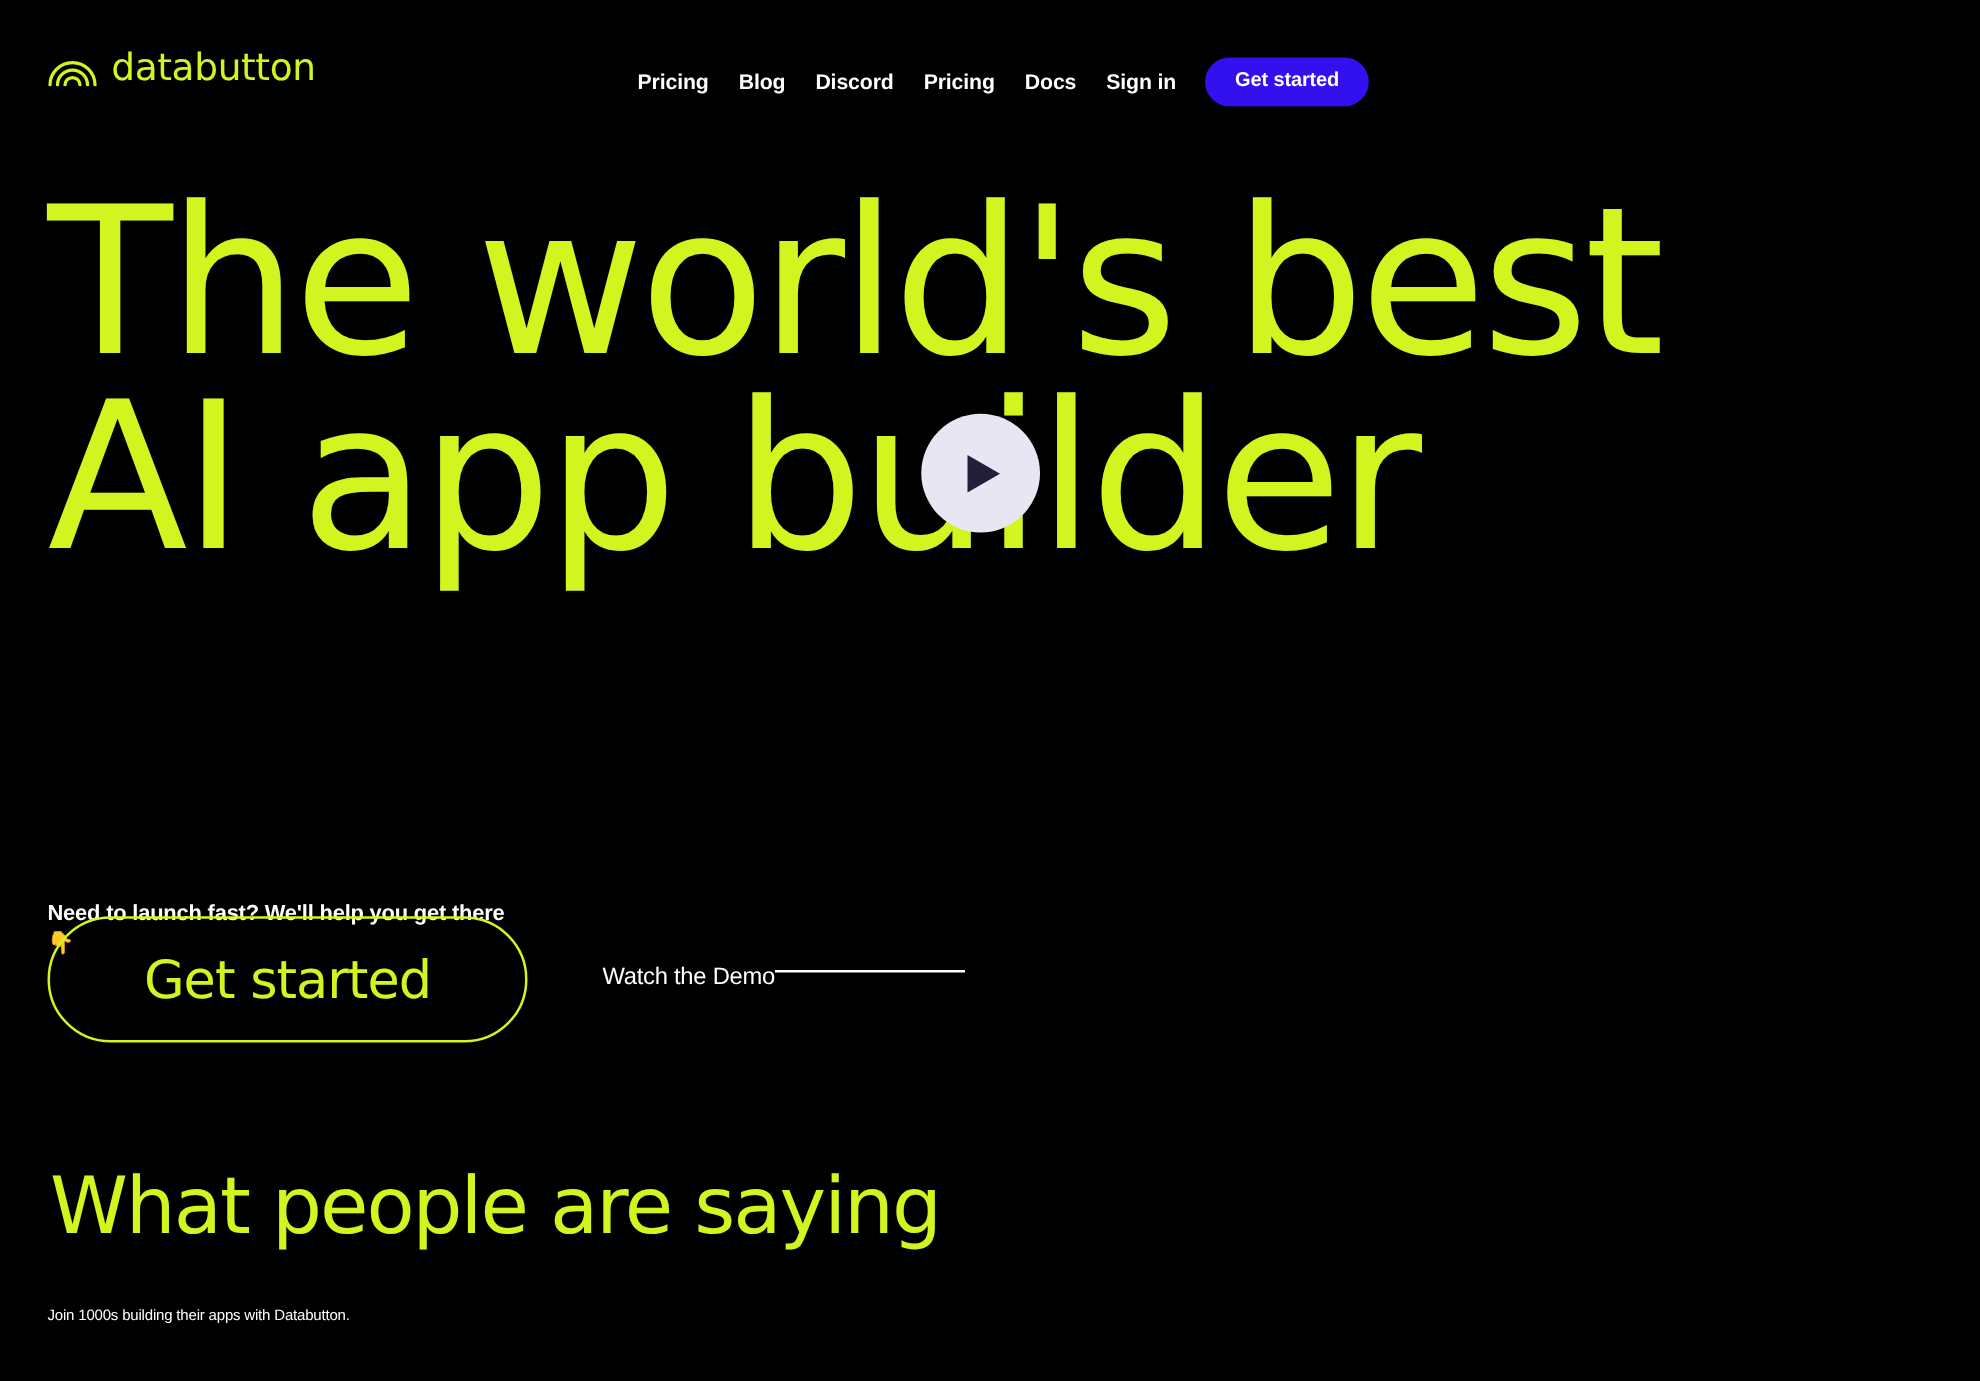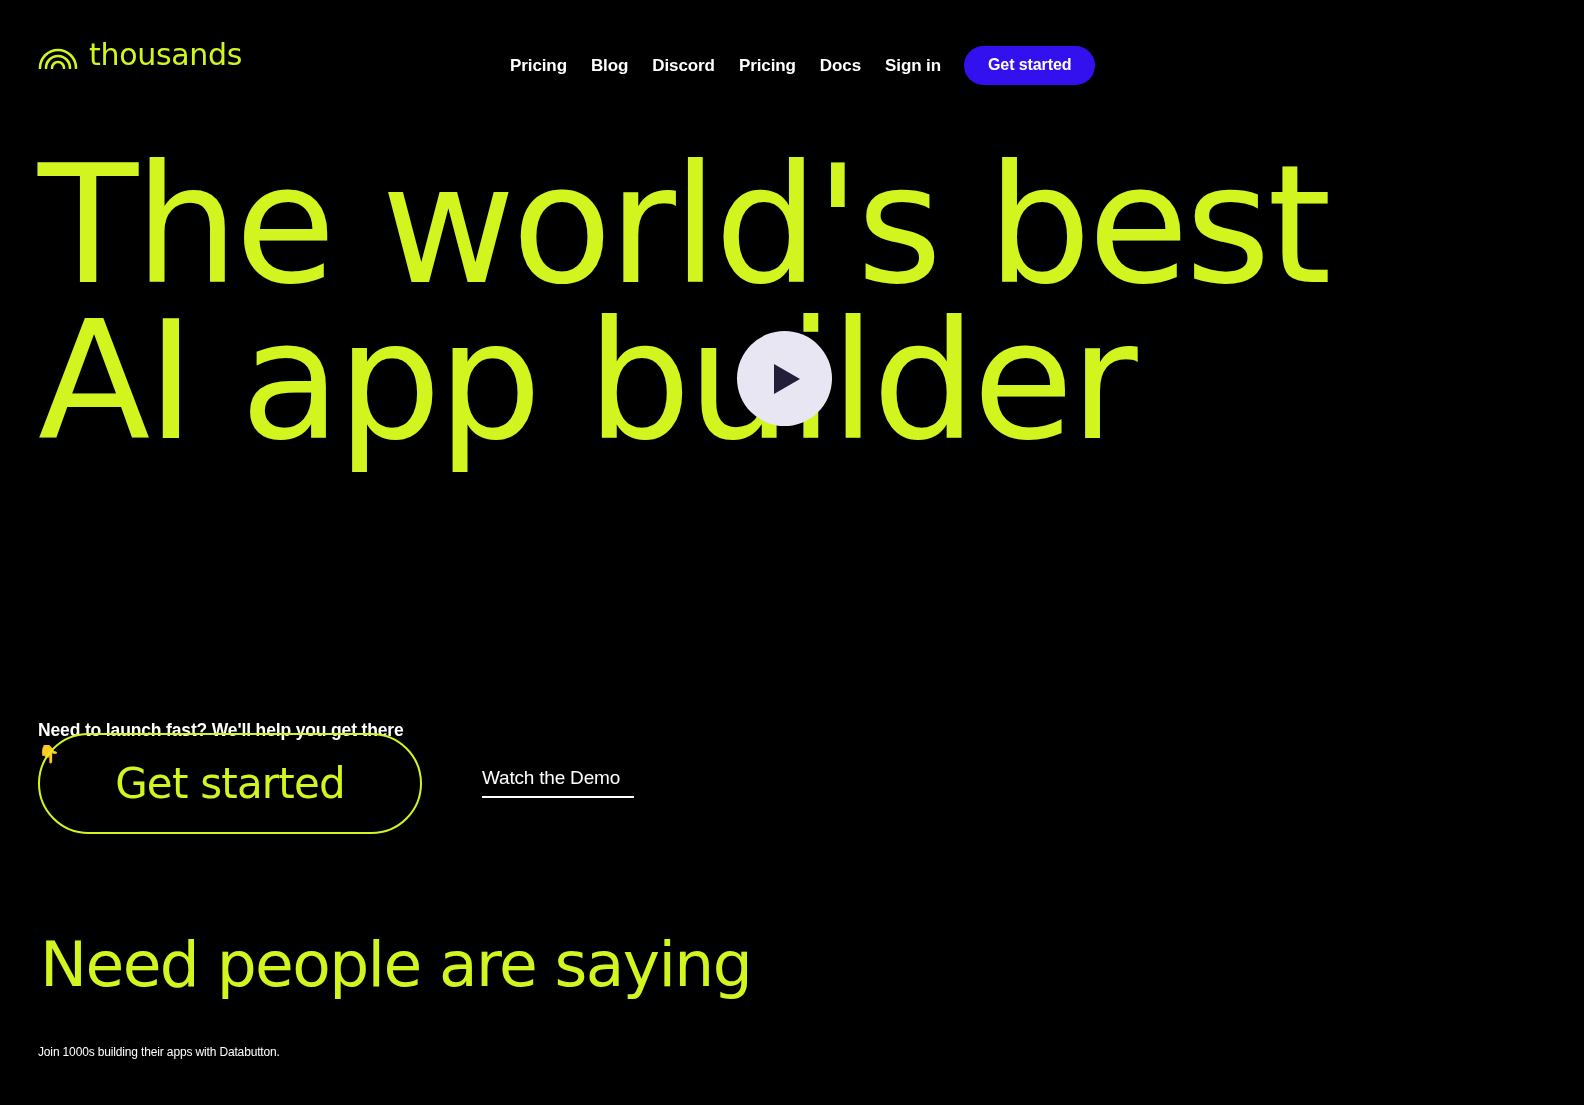--- a/index.html
+++ b/index.html
@@ -149,21 +149,21 @@
     font-weight:400;
     letter-spacing:-0.8px;
     cursor:pointer;
     font-family:"DejaVu Sans", sans-serif;
     line-height:1;
   }
 
   .demo-link-wrap {
     margin-left:60px;
     display:flex;
-    flex-direction:column;
+    flex-direction:row;
     align-items:flex-start;
     padding-bottom:4px;
   }
   .demo-link {
     color:#ffffff;
     font-size:19px;
     font-weight:400;
     text-decoration:none;
     letter-spacing:-0.2px;
     line-height:24px;
@@ -206,21 +206,21 @@
 <div class="header">
 
   <a class="logo" href="#">
     <span class="logo-mark">
       <svg width="40" height="28" viewBox="0 0 40 28" fill="none" xmlns="http://www.w3.org/2000/svg">
         <path d="M2 27 A18 18 0 0 1 38 27" stroke="#d2f520" stroke-width="2.6" fill="none" stroke-linecap="round"></path>
         <path d="M8 27 A12 12 0 0 1 32 27" stroke="#d2f520" stroke-width="2.6" fill="none" stroke-linecap="round"></path>
         <path d="M14 27 A6 6 0 0 1 26 27" stroke="#d2f520" stroke-width="2.6" fill="none" stroke-linecap="round"></path>
       </svg>
     </span>
-    <span class="logo-text">thousands</span>
+    <span class="logo-text">databutton</span>
   </a>
 
   <nav class="nav">
     <a class="nav-link" href="#">Pricing</a>
     <a class="nav-link" href="#">Blog</a>
     <a class="nav-link" href="#">Discord</a>
     <a class="nav-link" href="#">Pricing</a>
     <a class="nav-link" href="#">Docs</a>
     <a class="nav-link last" href="#">Sign in</a>
     <button class="btn-get-started-nav">Get started</button>
@@ -251,15 +251,15 @@
     <button class="btn-get-started-hero">Get started</button>
     <span class="demo-link-wrap">
       <a class="demo-link" href="#">Watch the Demo</a>
       <span class="demo-underline"></span>
     </span>
   </div>
 
 </div>
 
 <div>
-  <h2 class="section-heading">Need people are saying</h2>
+  <h2 class="section-heading">What people are saying</h2>
   <p class="section-sub">Join 1000s building their apps with Databutton.</p>
 </div>
 
 </body></html>

